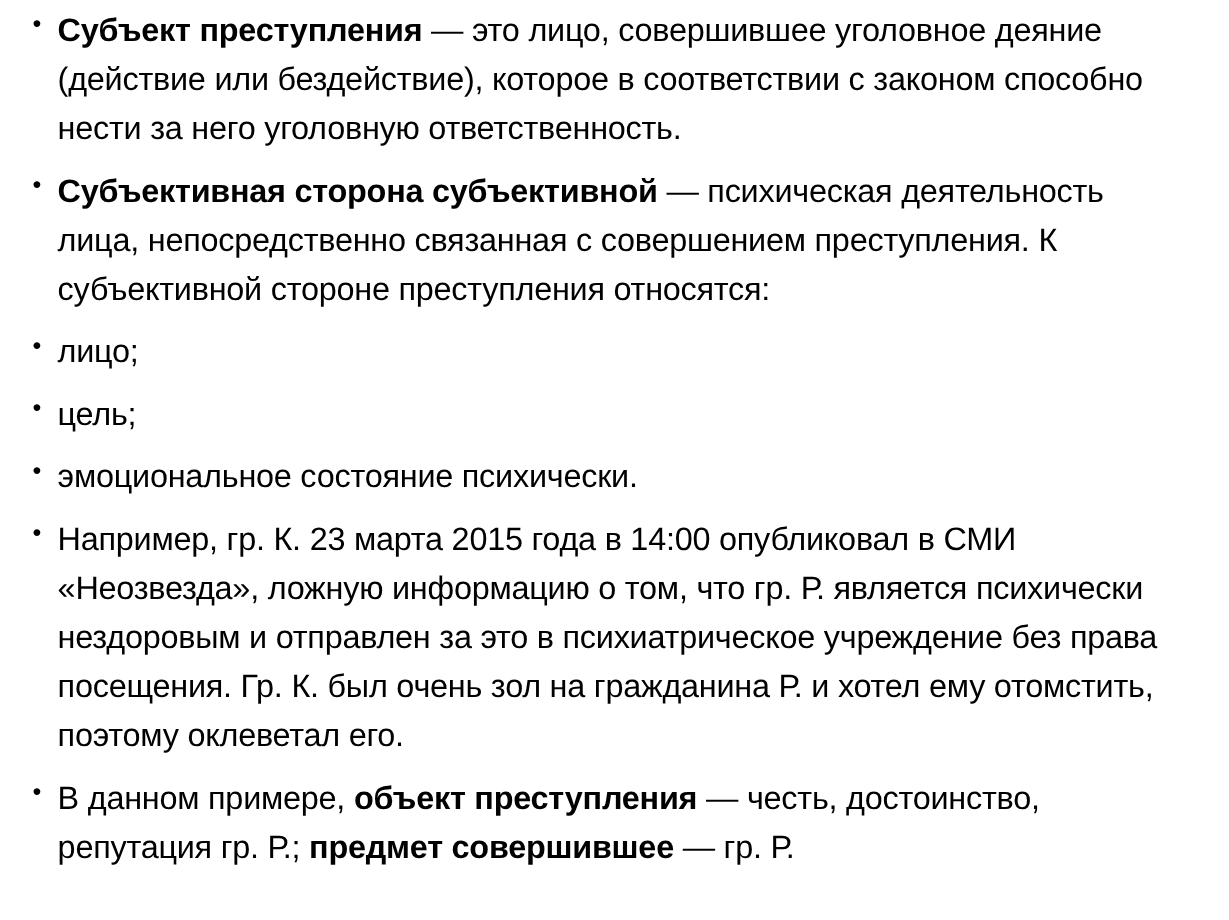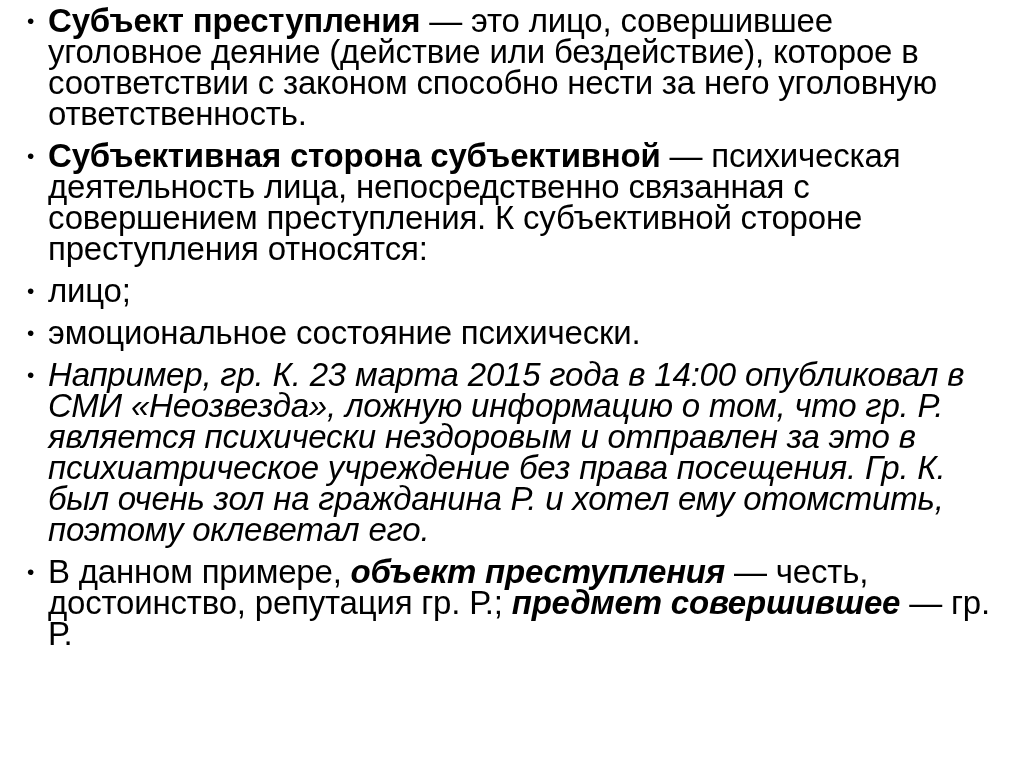--- a/index.html
+++ b/index.html
@@ -20,40 +20,41 @@
   }
   ul.bullets {
     list-style: none;
     margin: 0;
     padding: 5px 30px 0 27px;
   }
   ul.bullets li {
     position: relative;
     padding-left: 21px;
     margin: 0 0 11px 0;
-    font-size: 33px;
-    line-height: 31px;
+    font-size: 27px;
+    line-height: 41px;
     letter-spacing: -0.2px;
   }
   ul.bullets li::before {
     content: "\2022";
     position: absolute;
     left: 0;
     top: 0;
     font-size: 21px;
     line-height: 31px;
   }
   .run-b  { font-weight: bold; }
-  .run-i  { font-style: italic; }
+  .run-i  { }
 </style>
 </head>
 <body style="background: rgb(255, 255, 255); color: rgb(0, 0, 0);">
 
 <div class="slide">
   <ul class="bullets">
       <li><span class="run-b">Субъект преступления</span><span> — это лицо, совершившее уголовное деяние (действие или бездействие), которое в соответствии с законом способно нести за него уголовную ответственность.</span></li>
       <li><span class="run-b">Субъективная сторона субъективной</span><span> — психическая деятельность лица, непосредственно связанная с совершением преступления. К субъективной стороне преступления относятся:</span></li>
       <li><span>лицо;</span></li>
+      <li><span>цель;</span></li>
       <li><span>эмоциональное состояние психически.</span></li>
       <li><span class="run-i">Например, гр. К. 23 марта 2015 года в 14:00 опубликовал в СМИ «Неозвезда», ложную информацию о том, что гр. Р. является психически нездоровым и отправлен за это в психиатрическое учреждение без права посещения. Гр. К. был очень зол на гражданина Р. и хотел ему отомстить, поэтому оклеветал его.</span></li>
       <li><span>В данном примере, </span><span class="run-b run-i">объект преступления</span><span> — честь, достоинство, репутация гр. Р.; </span><span class="run-b run-i">предмет совершившее</span><span> — гр. Р.</span></li>
     </ul>
 </div>
 
 </body></html>

